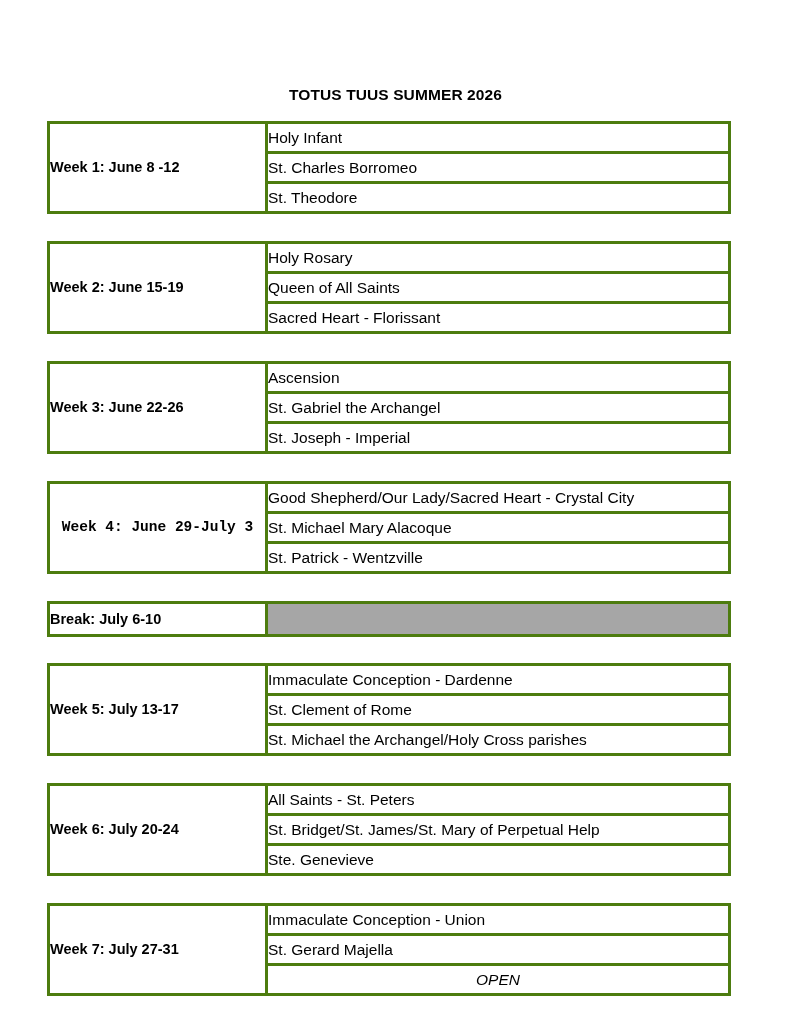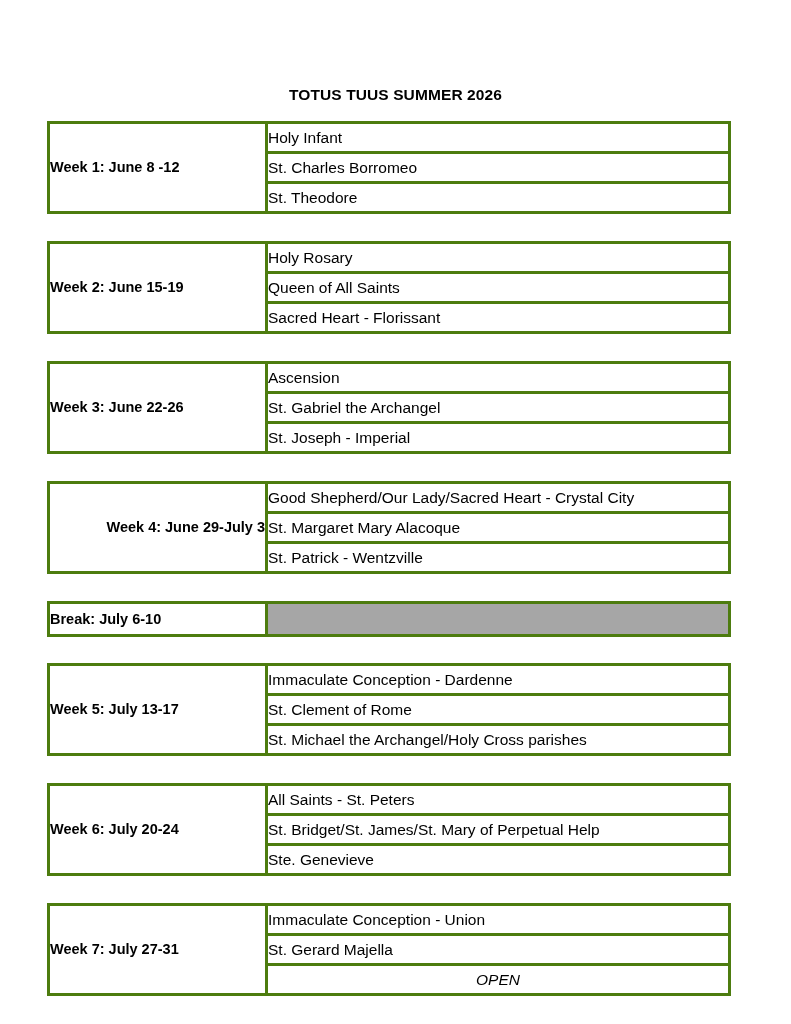--- a/index.html
+++ b/index.html
@@ -68,21 +68,22 @@
   td.week-label {
     width: 215px;
     border-right: 2px solid #000000;
     font-size: 14.5px;
     font-weight: bold;
     padding: 0 4px 0 4px;
     text-align: left;
     line-height: 17px;
   }
   td.week-label.centered {
-    text-align: right;
+    text-align: center;
+    font-family: Liberation Mono, monospace;
   }
 
   td.parish {
     font-size: 15.5px;
     font-weight: normal;
     height: 27px;
     padding: 0 3px 0 5px;
     line-height: 19px;
     white-space: nowrap;
   }
@@ -154,21 +155,21 @@
     </tbody>
       </table>
 
     <table class="week-block">
       <tbody>
           <tr>
         <td class="week-label centered" rowspan="3">Week 4: June 29-July 3</td>
         <td class="parish">Good Shepherd/Our Lady/Sacred Heart - Crystal City</td>
       </tr>
       <tr>
-        <td class="parish">St. Margaret Mary Alacoque</td>
+        <td class="parish">St. Michael Mary Alacoque</td>
       </tr>
       <tr>
         <td class="parish">St. Patrick - Wentzville</td>
       </tr>
     </tbody>
       </table>
 
     <table class="week-block break-block">
       <tbody>
           <tr>

